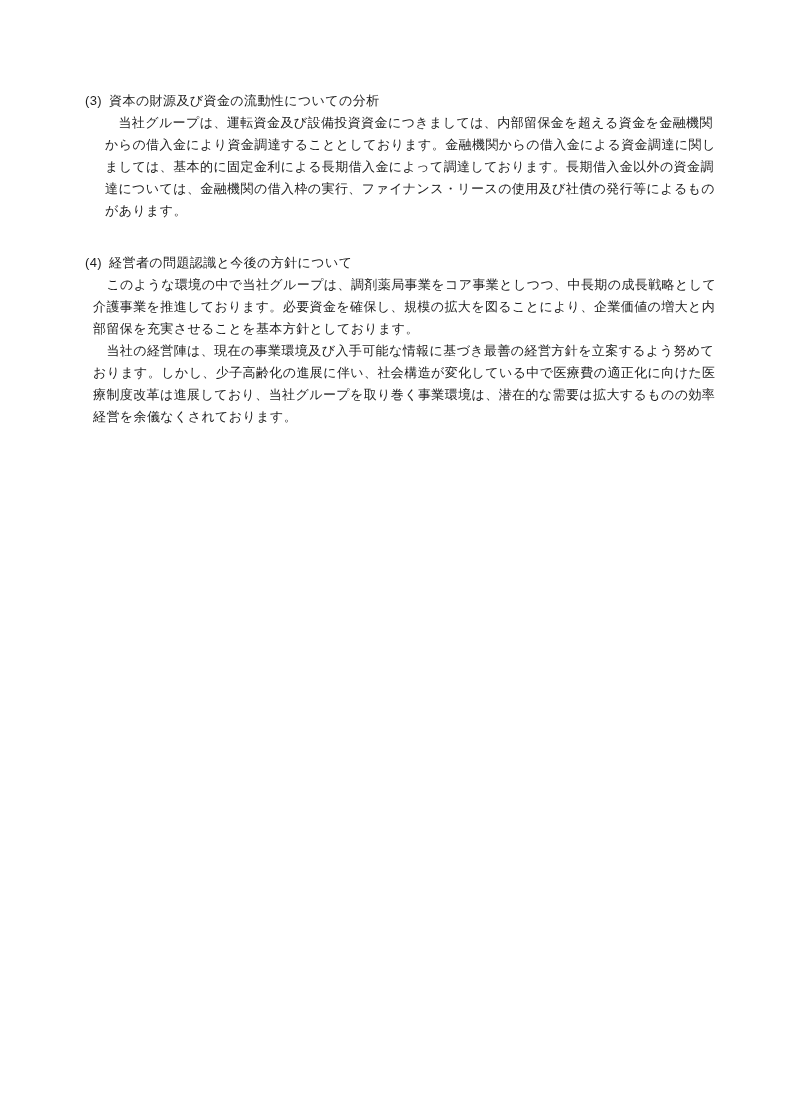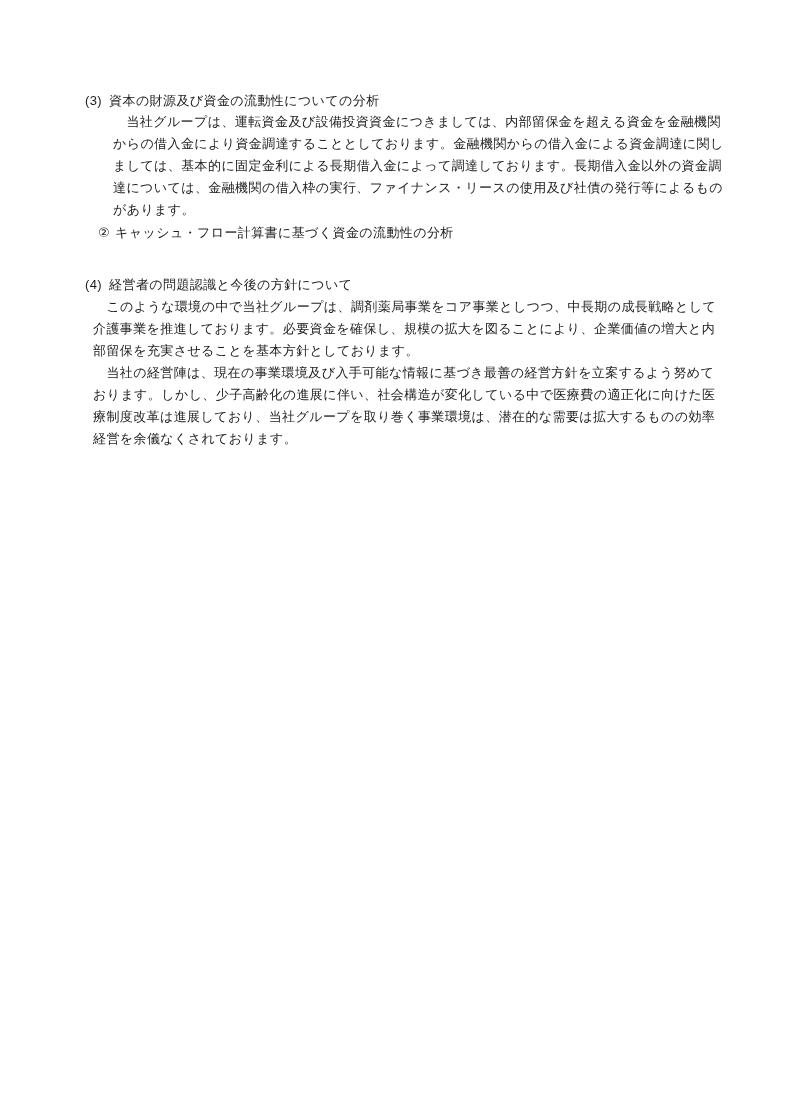--- a/index.html
+++ b/index.html
@@ -32,23 +32,22 @@
     margin-left: 13px;
   }
   .heading-l2 .sec-label {
     margin-right: 5px;
   }
   .para {
     white-space: pre-line;
     text-align: left;
   }
   .para.level2 {
-    margin-left: 28px;
+    margin-left: 20px;
     width: 612px;
-    font-family: Liberation Mono, monospace;
   }
   .para.level1 {
     margin-left: 8px;
     width: 626px;
   }
   .block-gap {
     margin-top: 8px;
   }
   .note-gap {
     margin-top: 12px;
@@ -76,23 +75,20 @@
       <span class="sec-label">(3)</span><span>資本の財源及び資金の流動性についての分析</span>
     </div>
 
 
     <div class="para level2">　当社グループは、運転資金及び設備投資資金につきましては、内部留保金を超える資金を金融機関
 からの借入金により資金調達することとしております。金融機関からの借入金による資金調達に関し
 ましては、基本的に固定金利による長期借入金によって調達しております。長期借入金以外の資金調
 達については、金融機関の借入枠の実行、ファイナンス・リースの使用及び社債の発行等によるもの
 があります。</div>
 
-    <div class="heading-l2">
-      <span class="sec-label">②</span><span>キャッシュ・フロー計算書に基づく資金の流動性の分析</span>
-    </div>
 
 
     <div class="heading-l1 block-gap">
       <span class="sec-label">(4)</span><span>経営者の問題認識と今後の方針について</span>
     </div>
 
     <div class="para level1">　このような環境の中で当社グループは、調剤薬局事業をコア事業としつつ、中長期の成長戦略として
 介護事業を推進しております。必要資金を確保し、規模の拡大を図ることにより、企業価値の増大と内
 部留保を充実させることを基本方針としております。</div>
 

